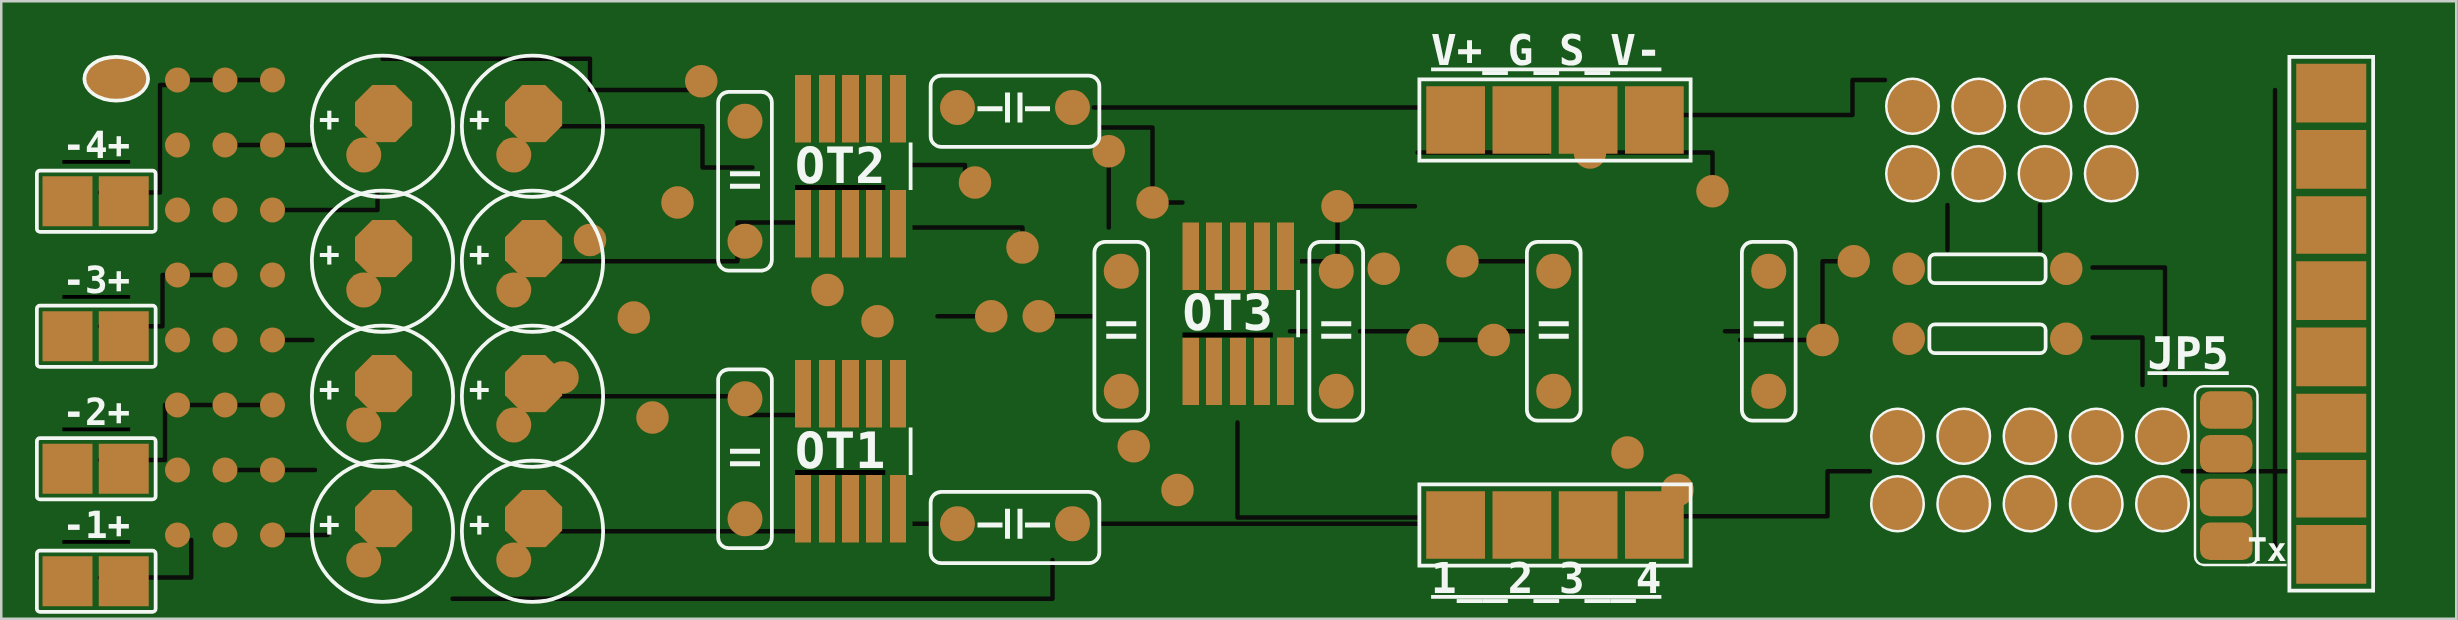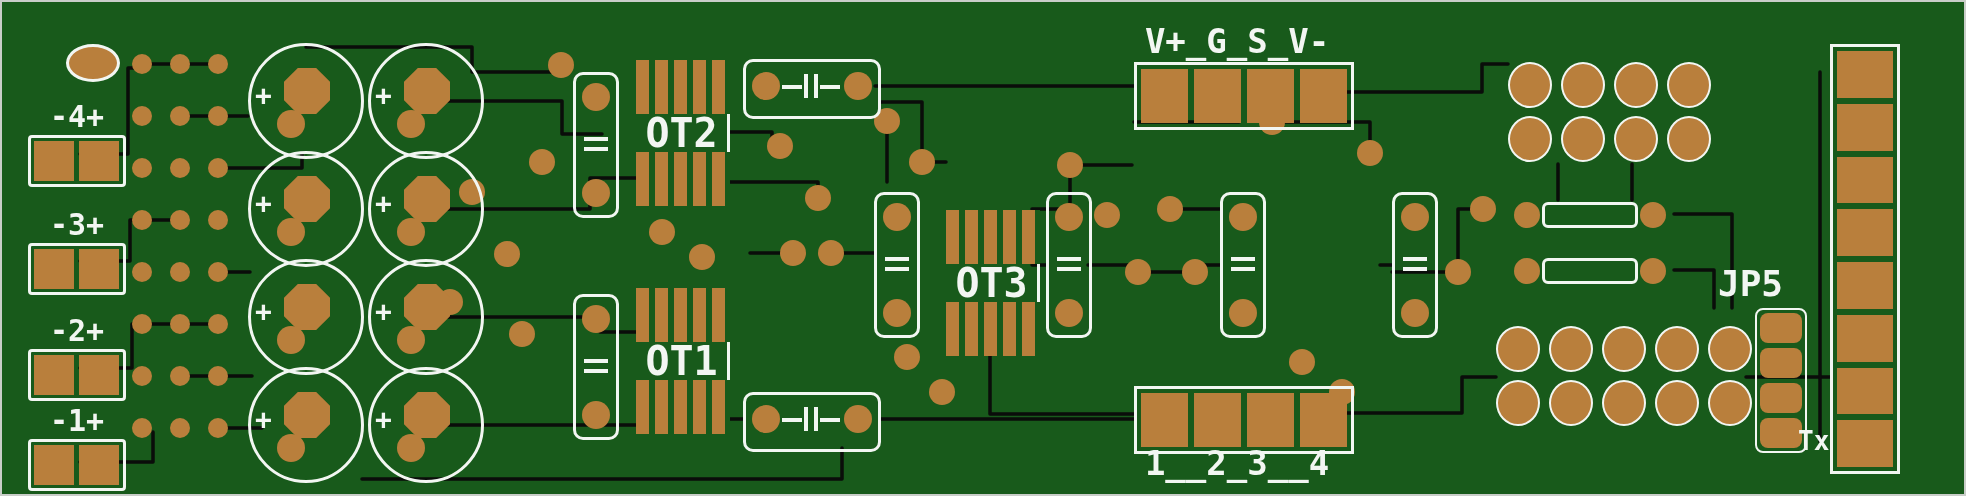--- a/index.html
+++ b/index.html
@@ -8,21 +8,21 @@
     --silkscreen:#f2f6f2;
     --trace:#0a0d0a;
     --edge:#c9cdc9;
   }
   html,body{margin:0;padding:0;background:#e8e8e8;}
   .board{
     position:relative;width:1966px;height:496px;box-sizing:border-box;
     background:var(--board_green);border:2px solid var(--edge);overflow:hidden;
     font-family:"DejaVu Sans Mono","Liberation Mono",monospace;
   }
-  .abs{position:absolute;}
+  .abs{position:absolute;text-decoration:underline;}
   .silk{color:var(--silkscreen);font-weight:bold;line-height:1;}
   .traces{position:absolute;left:0;top:0;z-index:1;}
   .cmp{z-index:2;}
 
   
   .oval-pad{width:48px;height:32px;background:var(--copper);
     border:3px solid var(--silkscreen);border-radius:50%;}
 
   
   .lconn{width:98px;text-align:center;}
@@ -39,21 +39,21 @@
   .plus{position:absolute;left:4px;top:36px;font-size:28px;}
 
   
   .vcap{width:40px;height:140px;border:3px solid var(--silkscreen);border-radius:10px;}
   .vpad{position:absolute;left:6px;width:28px;height:28px;border-radius:50%;background:var(--copper);}
   .vpad.t{top:8px;} .vpad.b{bottom:8px;}
   .sym{position:absolute;left:8px;width:24px;height:4px;background:var(--silkscreen);}
   .sym.s1{top:62px;} .sym.s2{top:72px;}
 
   
-  .otgrp{width:94px;text-align:center;}
+  .otgrp{width:94px;}
   .stripes{height:54px;background:repeating-linear-gradient(90deg,
     var(--copper) 0 13px, var(--board_green) 13px 19px);}
   .ot-lbl{font-size:40px;line-height:38px;height:38px;color:var(--silkscreen);
     font-weight:bold;border-right:3px solid var(--silkscreen);box-sizing:border-box;}
 
   
   .hcap{width:132px;height:54px;border:3px solid var(--silkscreen);border-radius:10px;}
   .hpad{position:absolute;top:10px;width:28px;height:28px;border-radius:50%;background:var(--copper);}
   .hpad.l{left:6px;} .hpad.r{right:6px;}
   .hsym{position:absolute;top:12px;width:4px;height:24px;background:var(--silkscreen);}
@@ -309,21 +309,21 @@
   <div class="otgrp abs cmp" style="left:634px;top:58px">
     <div class="stripes"></div>
     <div class="ot-lbl">OT2</div>
     <div class="stripes"></div>
   </div>
   <div class="otgrp abs cmp" style="left:634px;top:286px">
     <div class="stripes"></div>
     <div class="ot-lbl">OT1</div>
     <div class="stripes"></div>
   </div>
-  <div class="otgrp abs cmp" style="left:944px;top:208px">
+  <div class="otgrp abs cmp" style="left:944px;top:176px">
     <div class="stripes"></div>
     <div class="ot-lbl">OT3</div>
     <div class="stripes"></div>
   </div>
 
   <div class="hcap abs cmp" style="left:741px;top:57px">
     <div class="hpad l"></div>
     <div class="hpad r"></div>
     <div class="hstub l"></div>
     <div class="hsym a"></div>

